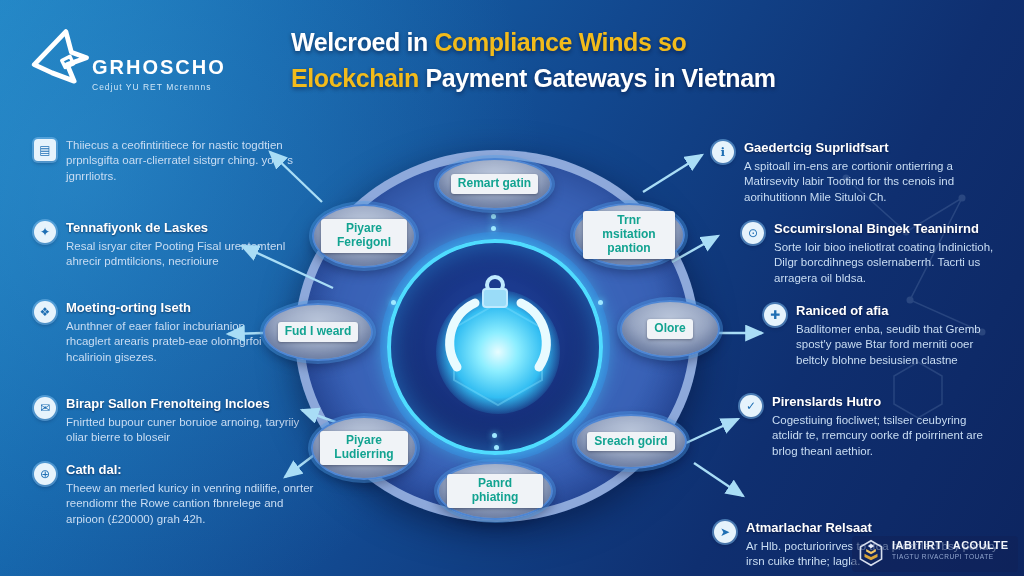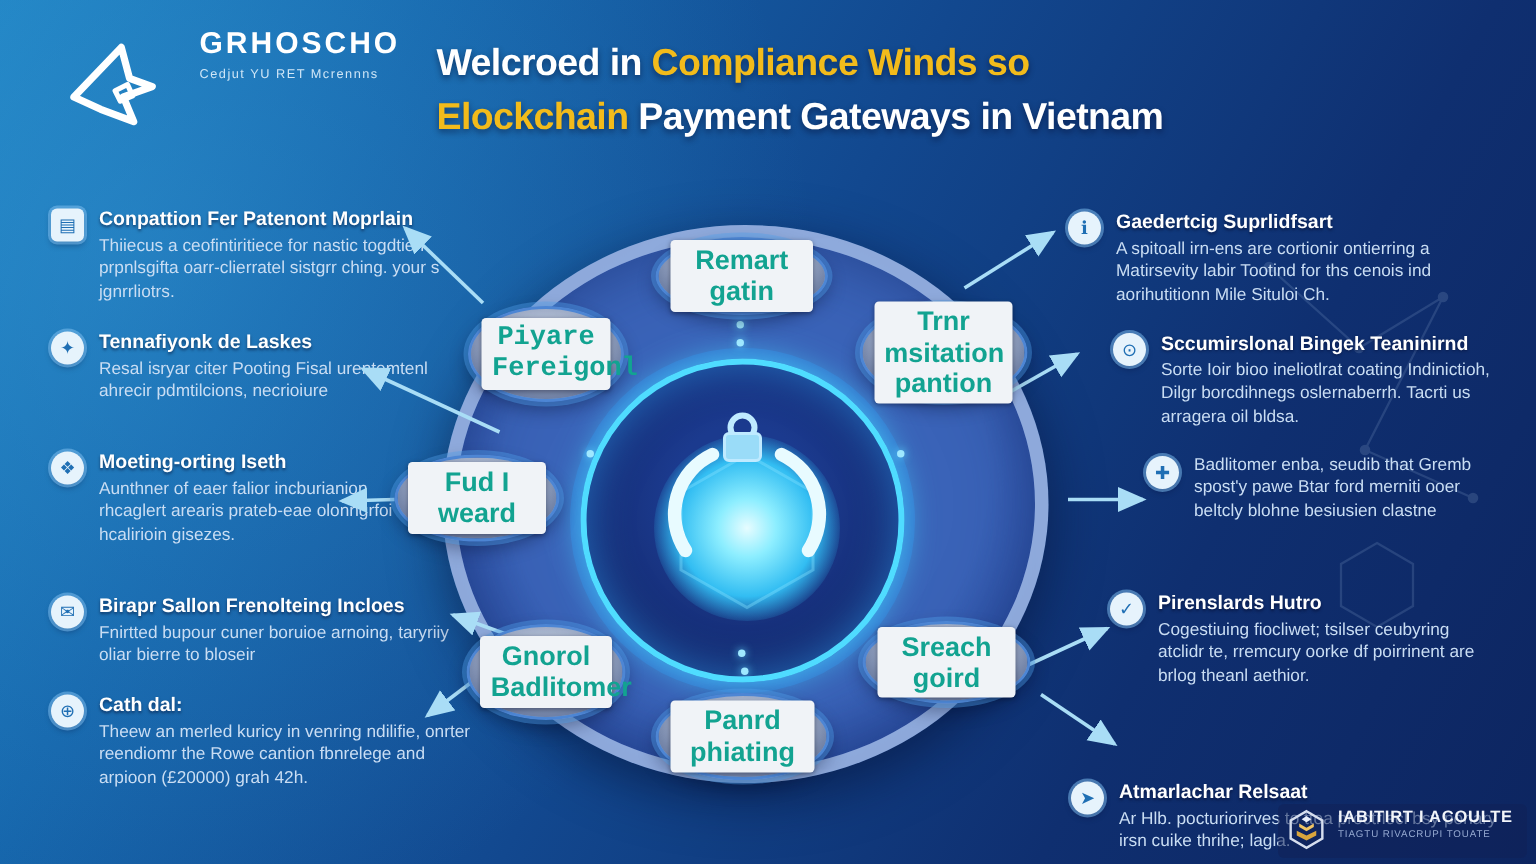--- a/index.html
+++ b/index.html
@@ -8,21 +8,21 @@
 
   .canvas{
     position:relative; width:1024px; height:576px; overflow:hidden;
     background:
       radial-gradient(circle at 8% 30%, rgba(60,160,220,.35), rgba(0,0,0,0) 45%),
       linear-gradient(118deg,#1e82c2 0%, #1565ab 22%, #12488f 48%, #0f2f70 75%, #0d2560 100%);
     color:#fff;
   }
 
   
-  .logo{ position:absolute; left:41px; top:18px; display:flex; align-items:flex-start; gap:26px; }
+  .logo{ position:absolute; left:26px; top:18px; display:flex; align-items:flex-end; gap:0; }
   .logo-name{ font-size:20px; font-weight:bold; letter-spacing:2px; color:#fff; }
   .logo-tagline{ font-size:8.5px; letter-spacing:1px; color:#cfe6f7; margin-top:3px; }
 
   .title{ position:absolute; left:291px; top:24px; width:710px; font-weight:bold;
     font-size:25px; line-height:36px; letter-spacing:-0.4px;
     text-shadow:0 2px 4px rgba(0,0,30,.45); }
   .title .w{ color:#ffffff; } .title .y{ color:#f2bb1b; }
 
   
   .item{ position:absolute; display:flex; gap:10px; }
@@ -66,26 +66,26 @@
 
   .ring-dot{ position:absolute; width:5px; height:5px; border-radius:50%; background:#9fe8ff;
     box-shadow:0 0 6px #5fd8ff; }
 
   .node{ position:absolute; border-radius:50%; display:flex; align-items:center; justify-content:center;
     background:radial-gradient(ellipse at 50% 32%, #b9c5da 0%, #9aa8c4 55%, #7f90b2 100%);
     border:2px solid #4d86d4;
     box-shadow:0 0 0 3px rgba(80,160,235,.4), 0 5px 12px rgba(0,10,40,.4),
                inset 0 -8px 14px rgba(40,60,110,.35); }
   .tag{ background:#f0f3f7; border-radius:3px; padding:3px 7px; text-align:center;
-    color:#12a391; font-weight:bold; font-size:18px; line-height:1.15; max-width:86%;
+    color:#12a391; font-weight:bold; font-size:12px; line-height:1.15; max-width:86%;
     box-shadow:0 1px 3px rgba(0,0,20,.35); }
 
   .n1{ left:437px; top:158px; width:115px; height:52px; }
   .n2{ left:573px; top:203px; width:112px; height:64px; }
-  .n3{ left:312px; top:204px; width:104px; height:64px;font-family:Liberation Mono, monospace; }
+  .n3{ left:312px; top:204px; width:104px; height:64px; }
   .n4{ left:263px; top:303px; width:110px; height:58px; }
   .n5{ left:620px; top:300px; width:100px; height:58px; }
   .n6{ left:311px; top:416px; width:106px; height:64px; }
   .n7{ left:575px; top:414px; width:112px; height:55px; }
   .n8{ left:437px; top:462px; width:116px; height:58px; }
 
   svg.overlay{ position:absolute; left:0; top:0; pointer-events:none; }
 
   
   .badge{ position:absolute; left:852px; top:536px; width:166px; height:36px;
@@ -123,21 +123,20 @@
   <h1 class="title">
     <span class="w">Welcroed in</span>
     <span class="y">Compliance Winds so</span><br>
     <span class="y">Elockchain</span>
     <span class="w">Payment Gateways in Vietnam</span>
   </h1>
 
   <div class="item l1">
     <span class="icon square">▤</span>
     <div class="t">
-        <div class="ititle">Conpattion Fer Patenont Moprlain</div>
       <div class="ibody">Thiiecus a ceofintiritiece for nastic togdtien prpnlsgifta oarr-clierratel sistgrr ching. your s jgnrrliotrs.</div>
       </div>
   </div>
   <div class="item l2">
     <span class="icon">✦</span>
     <div class="t">
         <div class="ititle">Tennafiyonk de Laskes</div>
       <div class="ibody">Resal isryar citer Pooting Fisal urentemtenl ahrecir pdmtilcions, necrioiure</div>
       </div>
   </div>
@@ -173,20 +172,21 @@
   <div class="item r2">
     <span class="icon">⊙</span>
     <div class="t">
         <div class="ititle">Sccumirslonal Bingek Teaninirnd</div>
       <div class="ibody">Sorte Ioir bioo ineliotlrat coating Indinictioh, Dilgr borcdihnegs oslernaberrh. Tacrti us arragera oil bldsa.</div>
       </div>
   </div>
   <div class="item r3">
     <span class="icon">✚</span>
     <div class="t">
+        <div class="ititle">Raniced of afia</div>
       <div class="ibody">Badlitomer enba, seudib that Gremb spost'y pawe Btar ford merniti ooer beltcly blohne besiusien clastne</div>
       </div>
   </div>
   <div class="item r4">
     <span class="icon">✓</span>
     <div class="t">
         <div class="ititle">Pirenslards Hutro</div>
       <div class="ibody">Cogestiuing fiocliwet; tsilser ceubyring atclidr te, rremcury oorke df poirrinent are brlog theanl aethior.</div>
       </div>
   </div>
@@ -242,22 +242,25 @@
     </div>
   <div class="node n2">
       <span class="tag">Trnr msitation pantion</span>
     </div>
   <div class="node n3">
       <span class="tag">Piyare Fereigonl</span>
     </div>
   <div class="node n4">
       <span class="tag">Fud I weard</span>
     </div>
+  <div class="node n5">
+      <span class="tag">Olore</span>
+    </div>
   <div class="node n6">
-      <span class="tag">Gnorol Badlitomer</span>
+      <span class="tag">Piyare Ludierring</span>
     </div>
   <div class="node n7">
       <span class="tag">Sreach goird</span>
     </div>
   <div class="node n8">
       <span class="tag">Panrd phiating</span>
     </div>
 
   <div class="badge">
     <svg width="26" height="28" viewBox="0 0 32 34">

